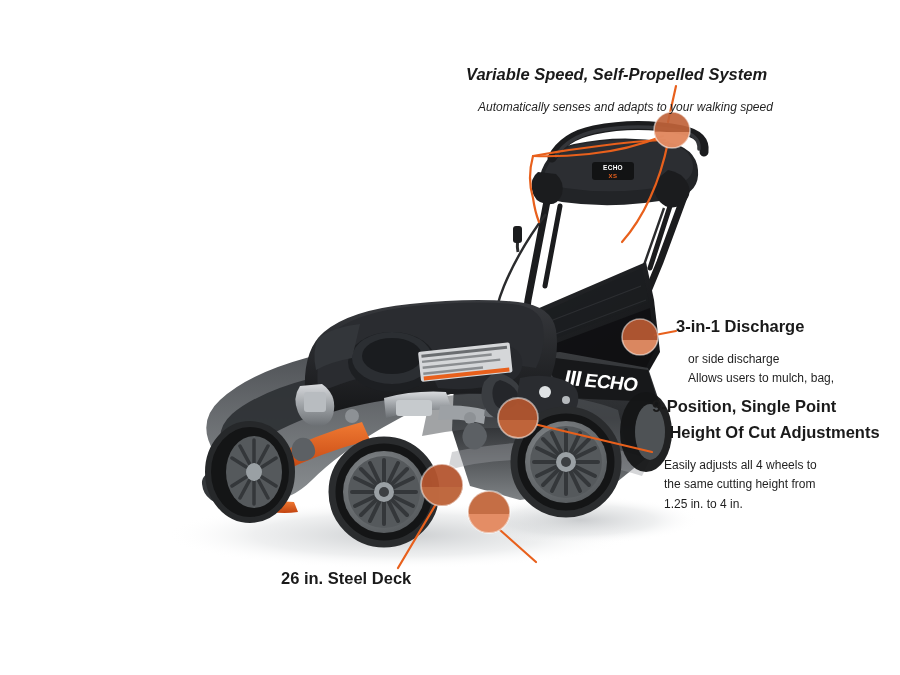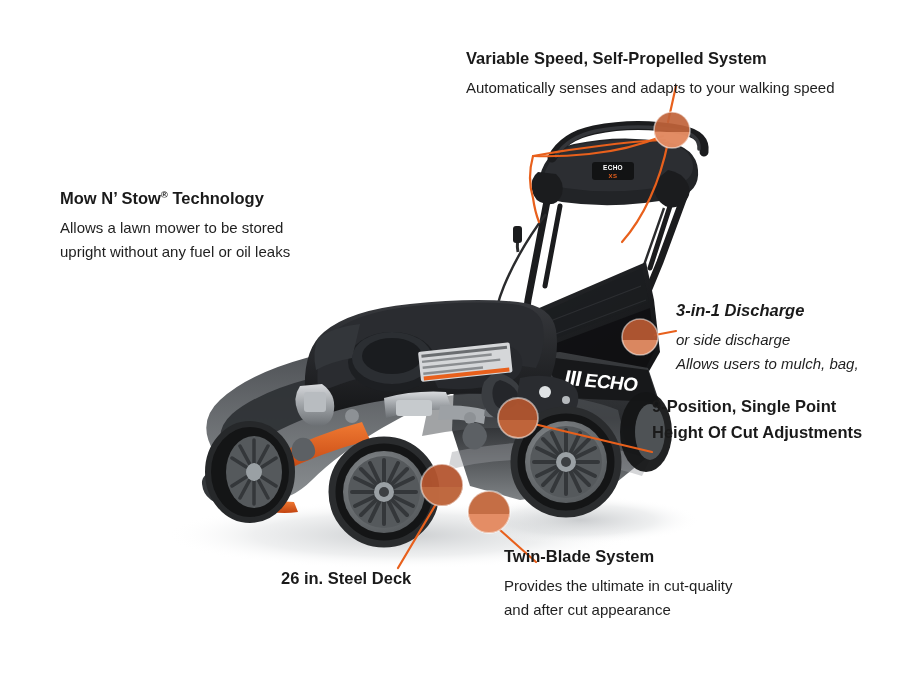--- a/index.html
+++ b/index.html
@@ -25,24 +25,24 @@
   }
   .callout-title {
     font-weight: bold;
     font-size: 16.5px;
     color: #1a1a1a;
     line-height: 1.33;
     margin: 0 0 6px 0;
     white-space: nowrap;
   }
   .callout-body {
-    font-size: 15px;
+    font-size: 12px;
     color: #1f1f1f;
     line-height: 1.63;
-    margin: 0;
+    margin: 12px;
   }
   .callout-body .ln {
     display: block;
     white-space: nowrap;
   }
   sup.reg {
     font-size: 0.58em;
     vertical-align: super;
     line-height: 0;
   }
@@ -340,53 +340,44 @@
     <g>
       <clipPath id="clipE">
           <circle cx="489" cy="512" r="21"></circle>
         </clipPath>
       <circle cx="489" cy="512" r="21" fill="#C2663B" opacity="0.95"></circle>
       <rect x="468" y="514" width="42" height="21" fill="#E8926A" opacity="0.88" clip-path="url(#clipE)"></rect>
       <circle cx="489" cy="512" r="21" fill="none" stroke="#ffffff" stroke-width="1.8" opacity="0.5"></circle>
     </g>
   </svg>
 
-  <div class="callout" style="left:466px; top:48px; width:420px;">
+  <div class="callout" style="left:466px; top:64px; width:420px;font-style:italic;">
     <p class="callout-title">Variable Speed, Self-Propelled System</p>
     <p class="callout-body">
       <span class="ln">Automatically senses and adapts to your walking speed</span>
     </p>
   </div>
 
-  <div class="callout" style="left:60px; top:188px; width:330px;">
-    <p class="callout-title"><span>Mow N’ Stow</span><sup class="reg">®</sup><span> Technology</span></p>
-    <p class="callout-body">
-      <span class="ln">Allows a lawn mower to be stored</span>
-      <span class="ln">upright without any fuel or oil leaks</span>
-    </p>
-  </div>
-
-  <div class="callout" style="left:676px; top:300px; width:220px;font-style:italic;">
+
+  <div class="callout" style="left:676px; top:316px; width:220px;">
     <p class="callout-title">3-in-1 Discharge</p>
     <p class="callout-body">
       <span class="ln">or side discharge</span>
       <span class="ln">Allows users to mulch, bag,</span>
     </p>
   </div>
 
   <div class="callout" style="left:652px; top:396px; width:245px;">
     <p class="callout-title">9-Position, Single Point</p>
-    <p class="callout-title" style="margin-top:-2px;">Height Of Cut Adjustments</p>
+    <p class="callout-title" style="margin-top:-2px;text-align:center;">Height Of Cut Adjustments</p>
+    <p class="callout-body">
+      <span class="ln">Easily adjusts all 4 wheels to</span>
+      <span class="ln">the same cutting height from</span>
+      <span class="ln">1.25 in. to 4 in.</span>
+    </p>
   </div>
 
   <div class="callout" style="left:281px; top:568px; width:220px;">
     <p class="callout-title">26 in. Steel Deck</p>
   </div>
 
-  <div class="callout" style="left:504px; top:546px; width:300px;">
-    <p class="callout-title">Twin-Blade System</p>
-    <p class="callout-body">
-      <span class="ln">Provides the ultimate in cut-quality</span>
-      <span class="ln">and after cut appearance</span>
-    </p>
-  </div>
 
 </div>
 
 </body></html>

